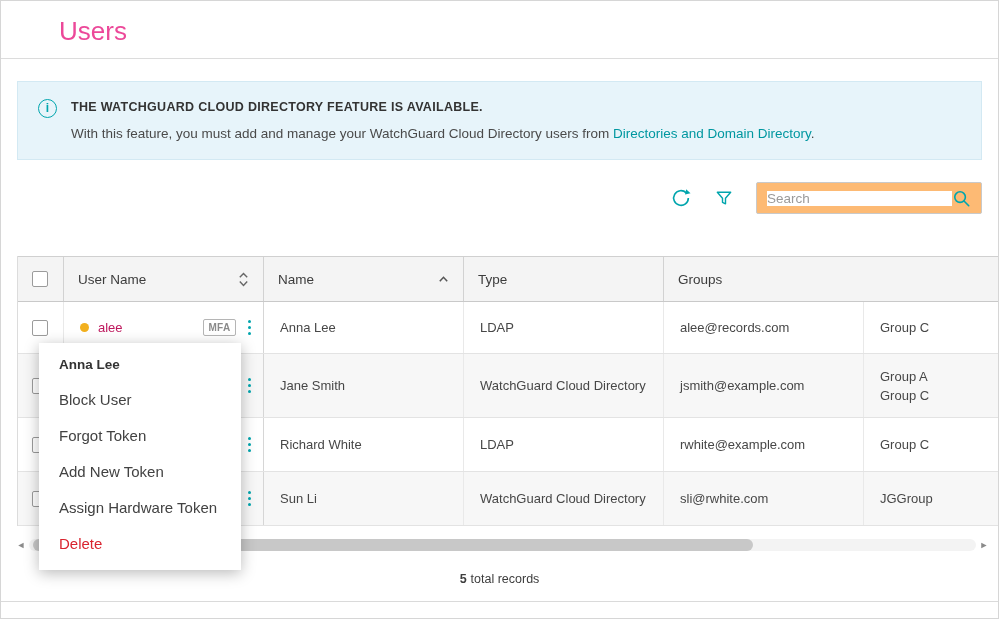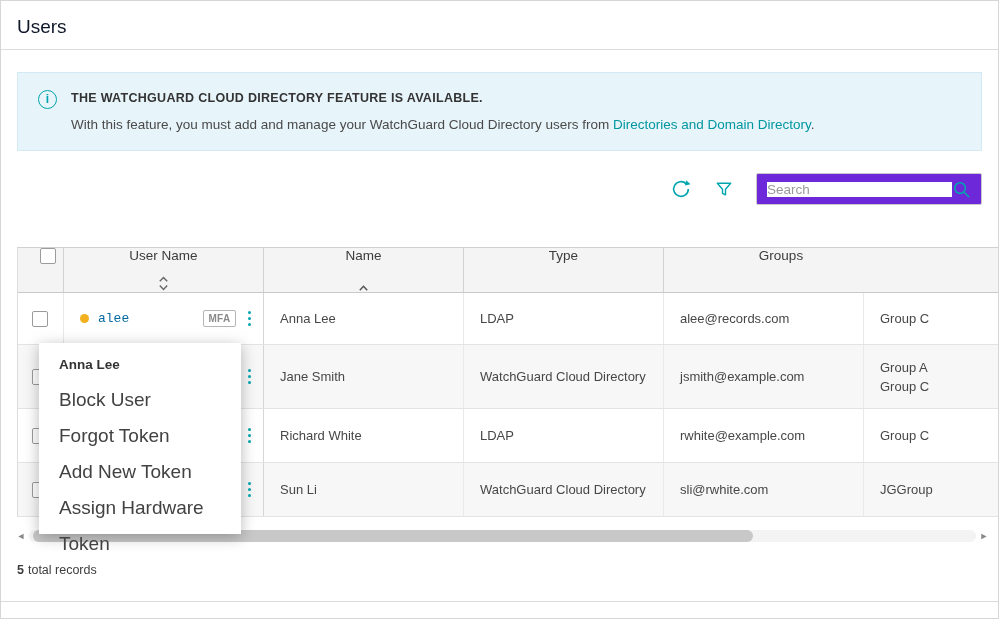--- a/index.html
+++ b/index.html
@@ -4,93 +4,93 @@
 <style>
   * { margin:0; padding:0; box-sizing:border-box; }
   body { background:#fff; }
   .page {
     position:relative; width:999px; height:619px; background:#fff;
     font-family:"Liberation Sans", sans-serif; color:#424242;
     border:1px solid #d6d6d6; overflow:hidden;
   }
   
   .page-header { padding:15px 16px 11px; border-bottom:1px solid #dcdcdc; }
-  .page-title { font-size:19px; font-weight:400; color:#0f172a; }
+  .page-title { font-size:26px; font-weight:400; color:#ec4899;margin-left:42px; }
   
   .banner {
     margin:22px 16px 0; background:#e7f4fa; border:1px solid #d3e9f3;
     padding:16px 20px; display:flex; gap:14px; align-items:flex-start;
   }
   .info-icon {
     flex:none; width:19px; height:19px; border:1.6px solid #00a5ad; border-radius:50%;
     color:#00a5ad; font-size:12px; line-height:16px; text-align:center; font-weight:700;
     margin-top:1px;
   }
   .banner-text { font-size:13.5px; line-height:19px; color:#4a4a4a; }
   .banner-title { font-size:12.5px; font-weight:700; color:#333; letter-spacing:.3px; margin-bottom:7px; }
   .banner-link { color:#0097a0; text-decoration:none; cursor:pointer; }
   
   .toolbar { margin:22px 16px 0; display:flex; justify-content:flex-end; align-items:center; gap:22px; height:32px; }
   .tool-icon { cursor:pointer; display:flex; align-items:center; }
   .search-box {
     width:226px; height:32px; border:1px solid #c9c9c9; border-radius:2px;
-    display:flex; align-items:center; padding:0 10px; background:#6d28d9;
+    display:flex; align-items:center; padding:0 10px; background:#fdba74;
   }
   .search-box input {
     border:none; outline:none; flex:1; font-size:13.5px; font-family:"Liberation Sans", sans-serif; color:#444;
   }
   .search-box input::placeholder { color:#9a9a9a; }
   
   .table-viewport { margin:42px 0 0 16px; width:983px; overflow:hidden; border-left:1px solid #dcdcdc; }
   .tbl { width:1080px; }
   .tr { display:flex; }
   .thead { background:#f4f4f4; border-top:1px solid #d0d0d0; border-bottom:1px solid #c9c9c9; height:46px; }
   .th {
     display:flex; align-items:center; justify-content:space-between;
-    padding:0 14px; font-size:13.5px; color:#3c3c3c; border-right:1px solid #d2d2d2;flex-direction:column;
+    padding:0 14px; font-size:13.5px; color:#3c3c3c; border-right:1px solid #d2d2d2;
   }
   .td { display:flex; align-items:center; padding:0 16px; font-size:13px; color:#474747; border-right:1px solid #e9e9e9; }
   .col-check { flex:none; width:46px; padding:0 0 0 14px; justify-content:flex-start; }
   .col-user { flex:none; width:200px; }
   .col-name, .col-type, .col-email { flex:none; width:200px; }
   .col-groups { flex:none; width:234px; border-right:none; }
   .tbody .tr { border-bottom:1px solid #e3e3e3; }
   .tbody .tr:nth-child(even) { background:#f7f7f7; }
   .row-h1 { height:52px; } .row-h2 { height:64px; } .row-h3 { height:54px; }
   .td.col-user { border-right:1px solid #d6d6d6; padding-right:12px; }
   .checkbox {
     width:16px; height:16px; border:1px solid #9b9b9b; border-radius:2px; background:#fff; cursor:pointer; flex:none;
   }
   .status-dot { width:9px; height:9px; border-radius:50%; background:#f2b01e; flex:none; margin-right:9px; }
-  .user-link { color:#0369a1; cursor:pointer;font-family:Liberation Mono, monospace; }
+  .user-link { color:#be185d; cursor:pointer; }
   .mfa-badge {
     margin-left:auto; border:1px solid #b5b5b5; border-radius:2px; color:#8a8a8a;
     font-size:10px; font-weight:700; padding:2px 4px; letter-spacing:.3px;
   }
   .kebab { display:flex; flex-direction:column; gap:2.5px; margin-left:12px; cursor:pointer; flex:none; }
   .kebab i { width:3.5px; height:3.5px; border-radius:50%; background:#00a5ad; display:block; }
   .kebab.push-right { margin-left:auto; }
   .group-lines { display:flex; flex-direction:column; justify-content:center; line-height:19px; }
   
   .hscroll { display:flex; align-items:center; margin:12px 6px 0 12px; height:14px; }
   .hs-arrow { flex:none; width:16px; font-size:9px; color:#8a8a8a; text-align:center; cursor:pointer; user-select:none; }
   .hs-track { flex:1; height:12px; background:#f3f3f3; border-radius:6px; position:relative; }
   .hs-thumb { position:absolute; left:4px; top:0; height:12px; width:76%; background:#c8c8c8; border-radius:6px; cursor:grab; }
   
-  .footer { margin:20px 16px 0; text-align:left; font-size:12.5px; color:#3d3d3d; }
+  .footer { margin:20px 16px 0; text-align:center; font-size:12.5px; color:#3d3d3d; }
   .footer .count { font-weight:700; }
   .footer .label { margin-left:4px; }
   .bottom-divider { position:absolute; left:0; right:0; top:600px; border-top:1px solid #dadada; }
   
   .context-menu {
     position:absolute; left:38px; top:342px; width:202px; background:#fff; z-index:20;
     box-shadow:0 3px 14px rgba(0,0,0,.28); padding:10px 0 8px;
   }
   .cm-title { font-size:13.5px; font-weight:700; color:#333; padding:4px 20px 10px; }
-  .cm-item { height:36px; line-height:36px; padding:0 20px; font-size:19px; color:#424242; cursor:pointer; }
+  .cm-item { height:36px; line-height:36px; padding:0 20px; font-size:15px; color:#424242; cursor:pointer; }
   .cm-item.danger { color:#d9232e; }
   svg { display:block; }
 </style>
 </head>
 <body>
 
 <div class="page">
 
   <div class="page-header">
     <div class="page-title">Users</div>
@@ -253,15 +253,16 @@
     <span class="count">5</span><span class="label">total records</span>
   </div>
   <div class="bottom-divider"></div>
 
   <div class="context-menu">
     <div class="cm-title">Anna Lee</div>
     <div class="cm-item">Block User</div>
     <div class="cm-item">Forgot Token</div>
     <div class="cm-item">Add New Token</div>
     <div class="cm-item">Assign Hardware Token</div>
+    <div class="cm-item danger">Delete</div>
   </div>
 
 </div>
 
 </body></html>

